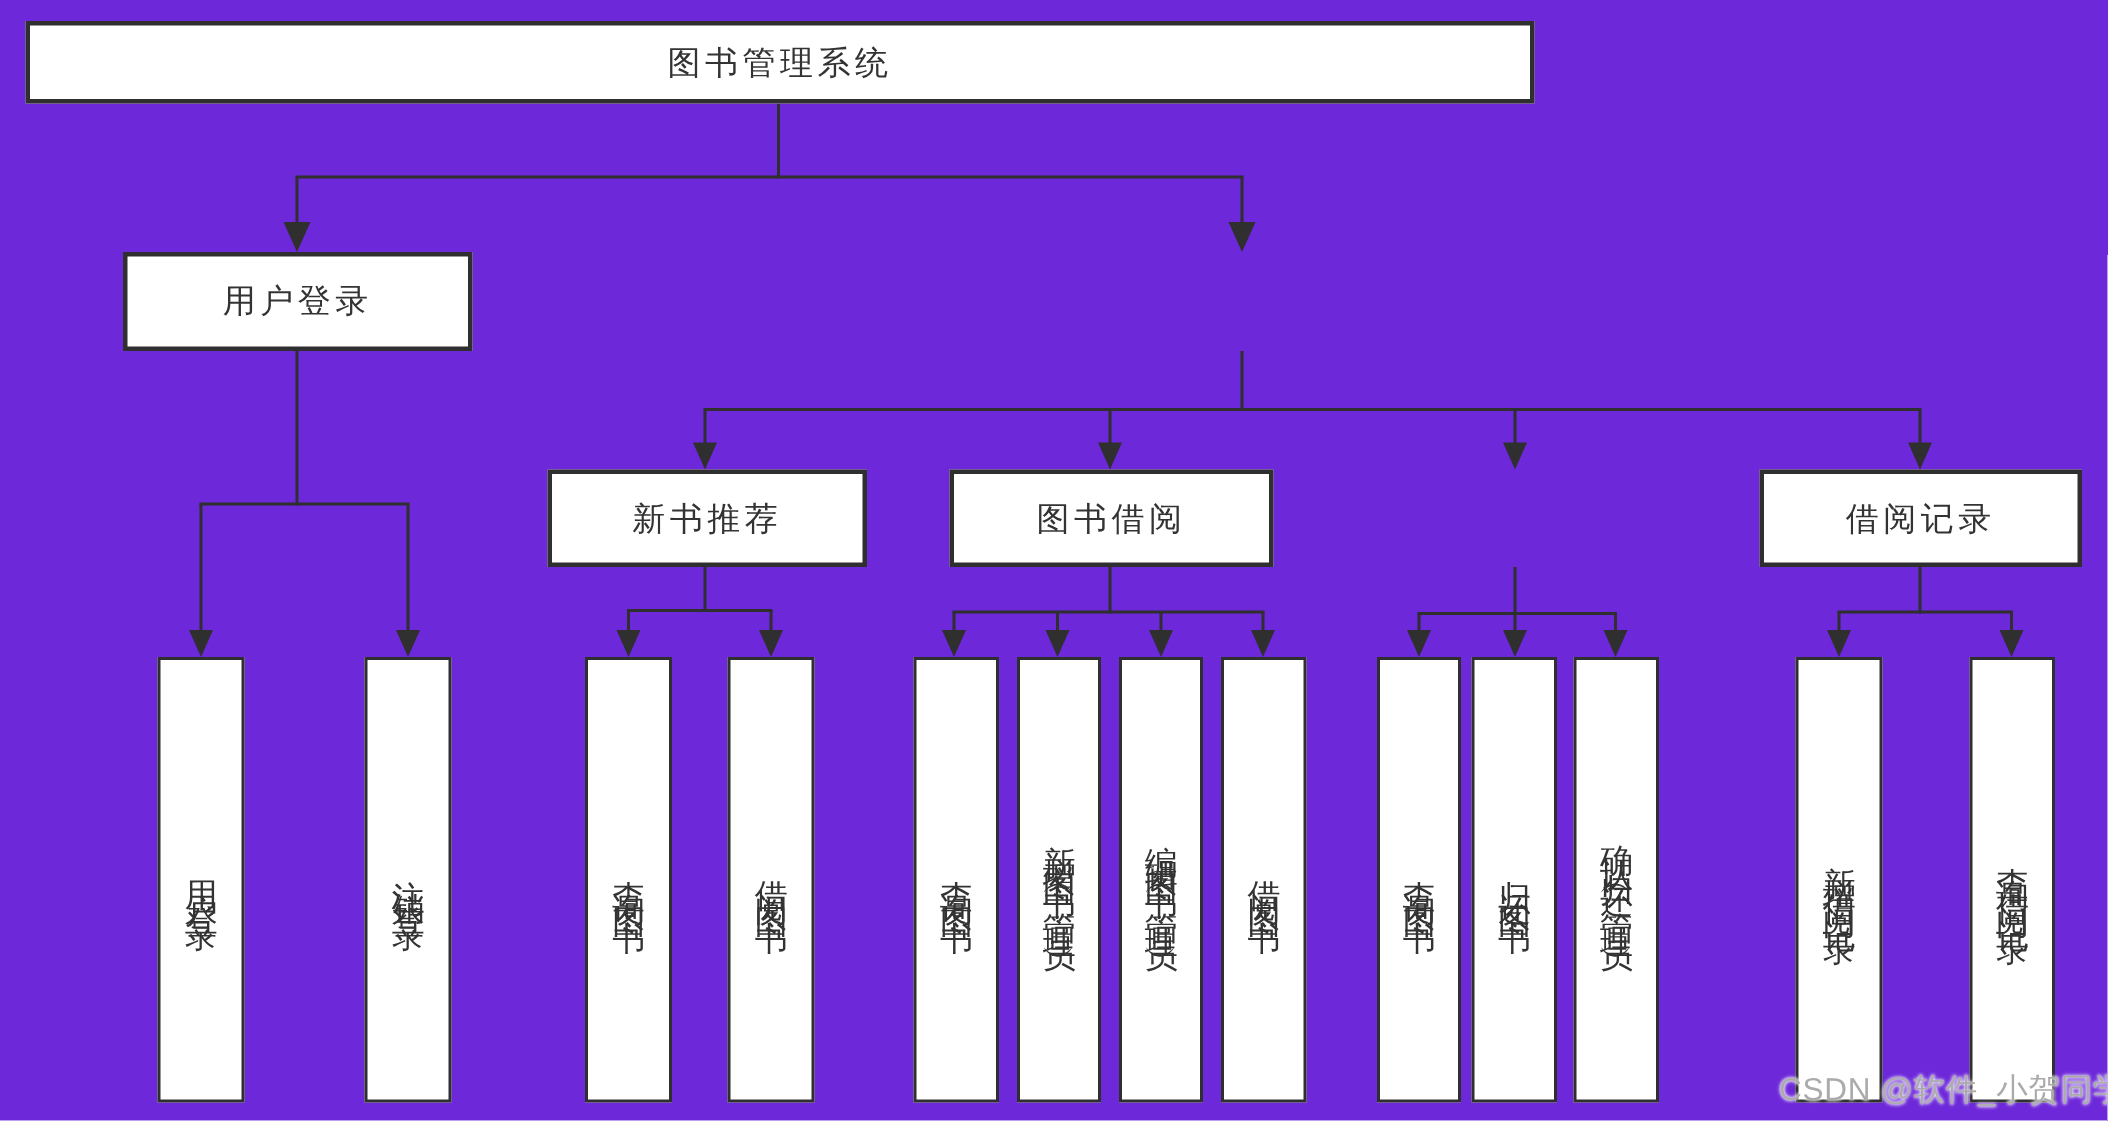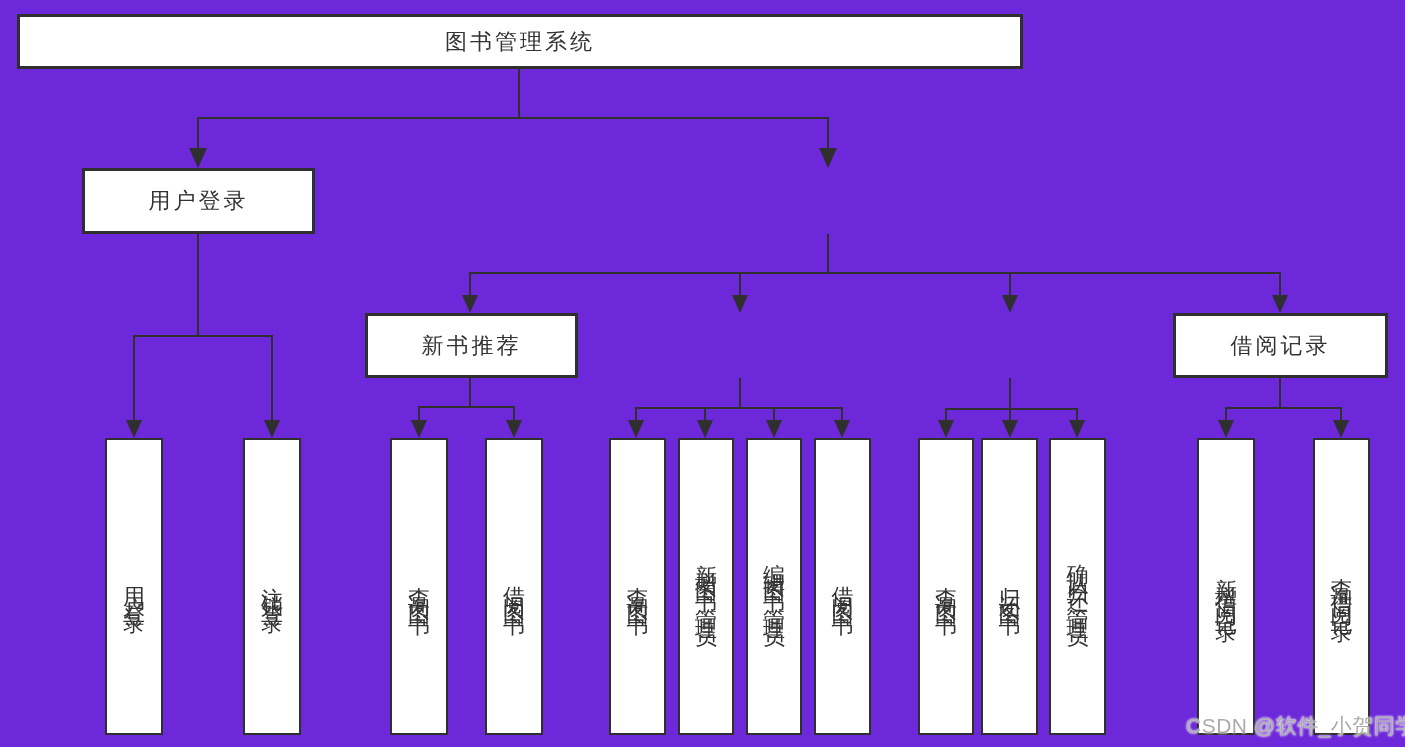--- a/index.html
+++ b/index.html
@@ -138,20 +138,23 @@
     <span>图书管理系统</span>
   </div>
 
   <div class="node" style="left:82px;top:168px;width:233px;height:66px">
     <span>用户登录</span>
   </div>
 
   <div class="node" style="left:365px;top:313px;width:213px;height:65px">
     <span>新书推荐</span>
   </div>
+  <div class="node" style="left:633px;top:313px;width:216px;height:65px">
+    <span>图书借阅</span>
+  </div>
   <div class="node" style="left:1173px;top:313px;width:215px;height:65px">
     <span>借阅记录</span>
   </div>
 
   <div class="leaf" style="left:105px;top:438px;width:58px;height:297px">
     <span>用户登录</span>
   </div>
   <div class="leaf" style="left:243px;top:438px;width:58px;height:297px">
     <span>注销登录</span>
   </div>

